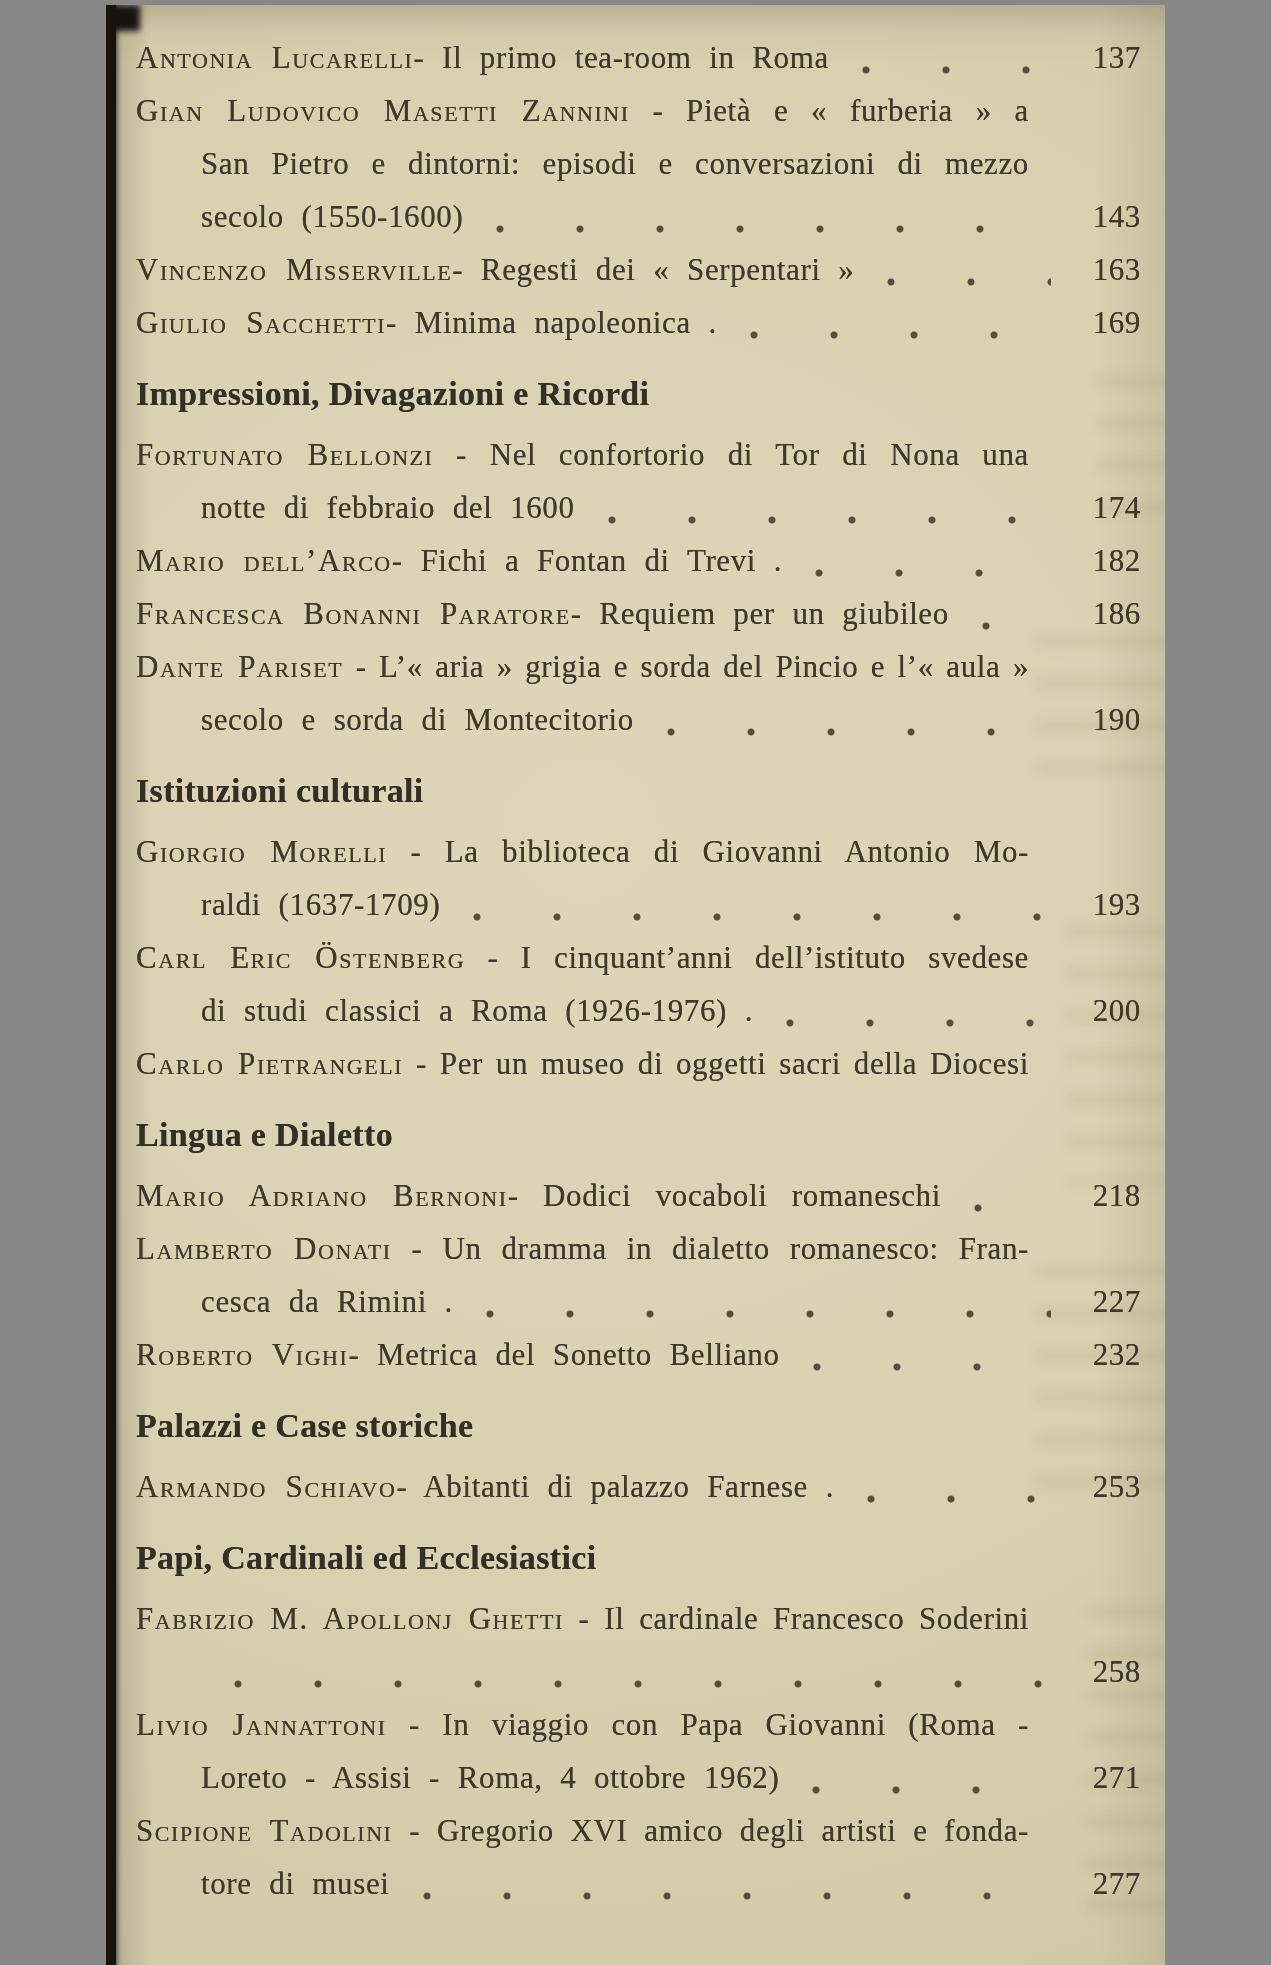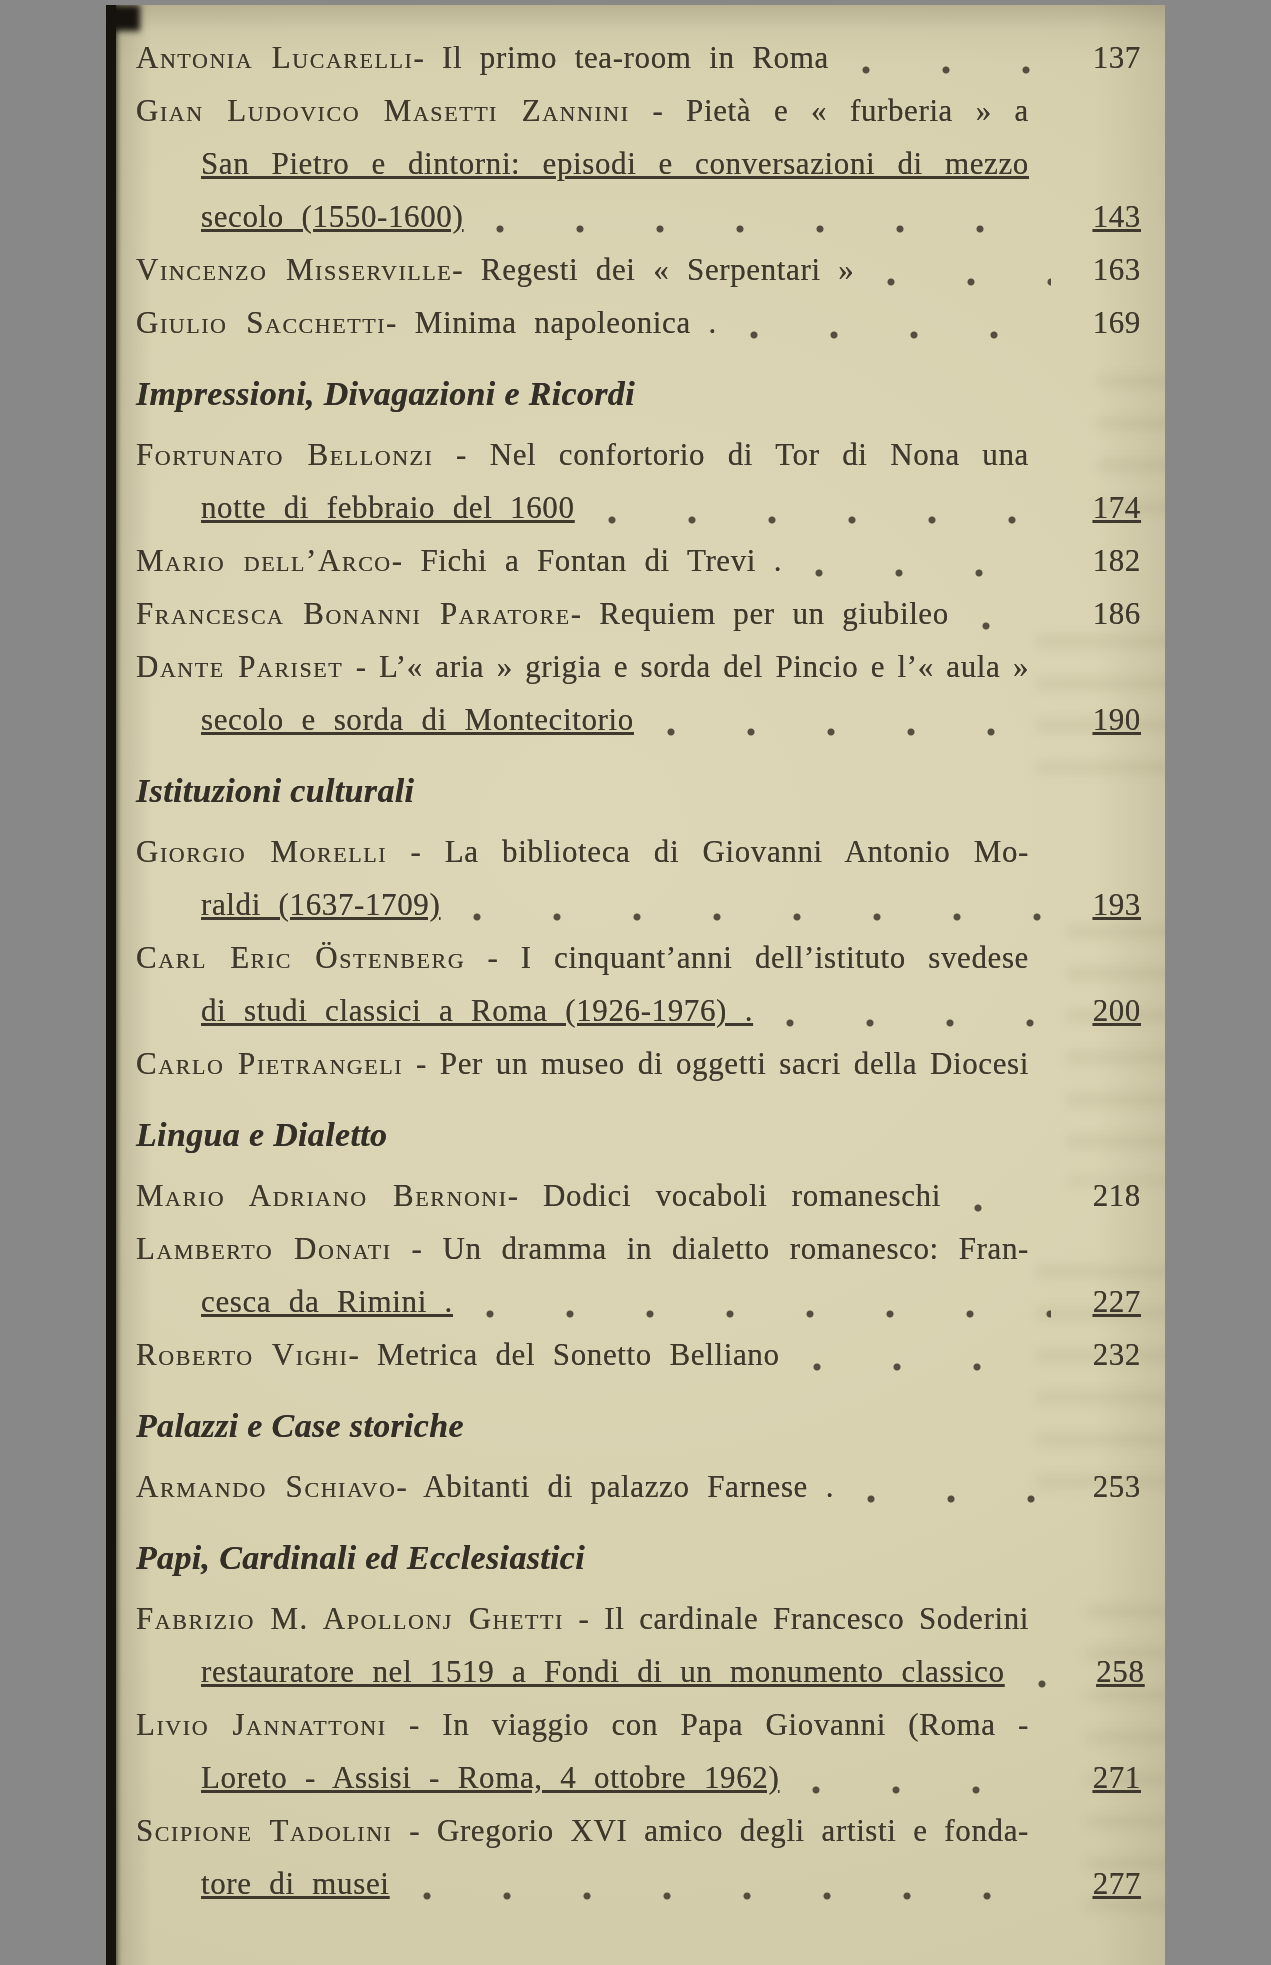--- a/index.html
+++ b/index.html
@@ -48,38 +48,37 @@
     text-shadow:0 0 .5px rgba(63,56,44,.8);
     letter-spacing:.02em;
   }
   .section-heading{
     font-weight:bold;
     font-size:34px;
     color:var(--heading-ink);
     margin-top:18px;
     margin-bottom:8px;
     letter-spacing:.01em;
-    font-style:italic;
   }
   .entry{margin:0;}
   .line{min-height:53px;}
   .justified{
     display:block;
     text-align:justify;
     text-align-last:justify;
     margin-right:112px;
   }
   .leader-line{
     display:flex;
     align-items:baseline;
     word-spacing:.30em;
   }
   .leader-line .author,.leader-line .title-text{white-space:nowrap;}
   .spread{word-spacing:.52em;justify-content:flex-end;}
-  .indent{padding-left:65px;text-decoration:underline;}
+  .indent{padding-left:65px;}
   .author{
     font-variant:small-caps;
     font-variant-caps:small-caps;
     letter-spacing:.05em;
   }
   .dots{
     flex:1;
     align-self:flex-end;
     height:15px;
     margin:0 26px 7px 30px;
@@ -228,21 +227,20 @@
           <span class="author">Armando Schiavo</span>
           <span class="title-text"> - Abitanti di palazzo Farnese .</span>
           <span class="dots"></span>
           <span class="pagenum">253</span>
         </div>
       </div>
       <div class="section-heading">Papi, Cardinali ed Ecclesiastici</div>
       <div class="entry">
         <div class="line justified"><span class="author">Fabrizio M. Apollonj Ghetti</span><span class="title-text"> - Il cardinale Francesco Soderini</span></div>
         <div class="line leader-line indent">
-          <span class="title-text">restauratore nel 1519 a Fondi di un monumento classico</span>
           <span class="dots"></span>
           <span class="pagenum">258</span>
         </div>
       </div>
       <div class="entry">
         <div class="line justified"><span class="author">Livio Jannattoni</span><span class="title-text"> - In viaggio con Papa Giovanni (Roma -</span></div>
         <div class="line leader-line indent">
           <span class="title-text">Loreto - Assisi - Roma, 4 ottobre 1962)</span>
           <span class="dots"></span>
           <span class="pagenum">271</span>

